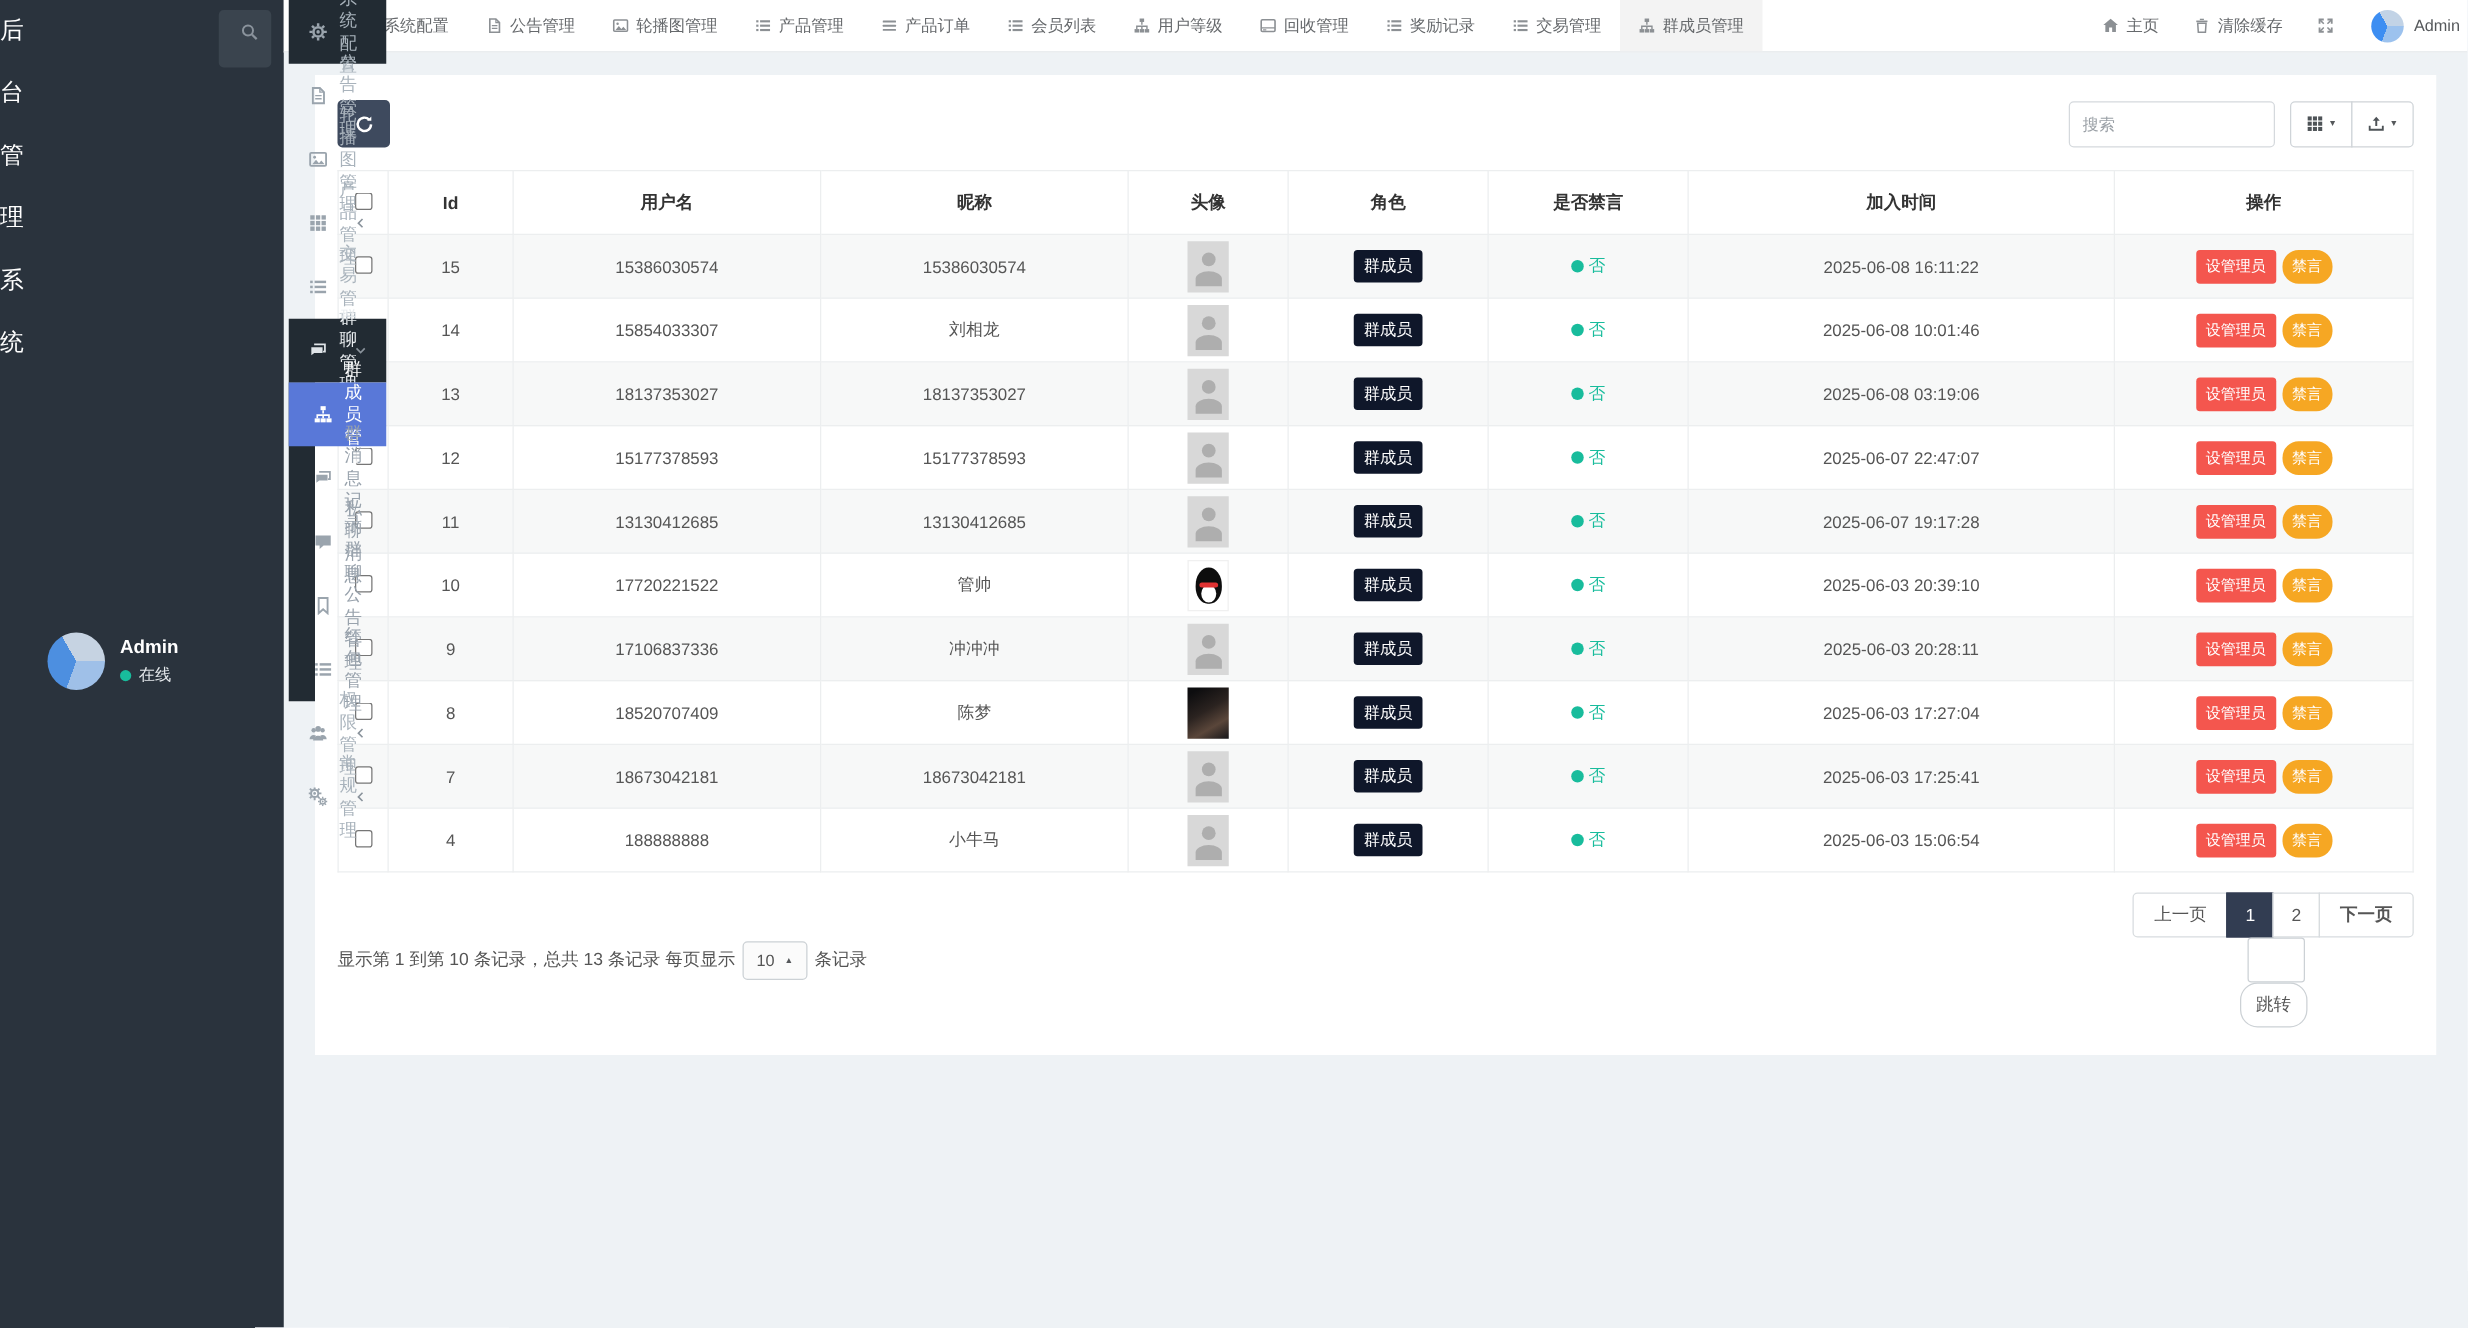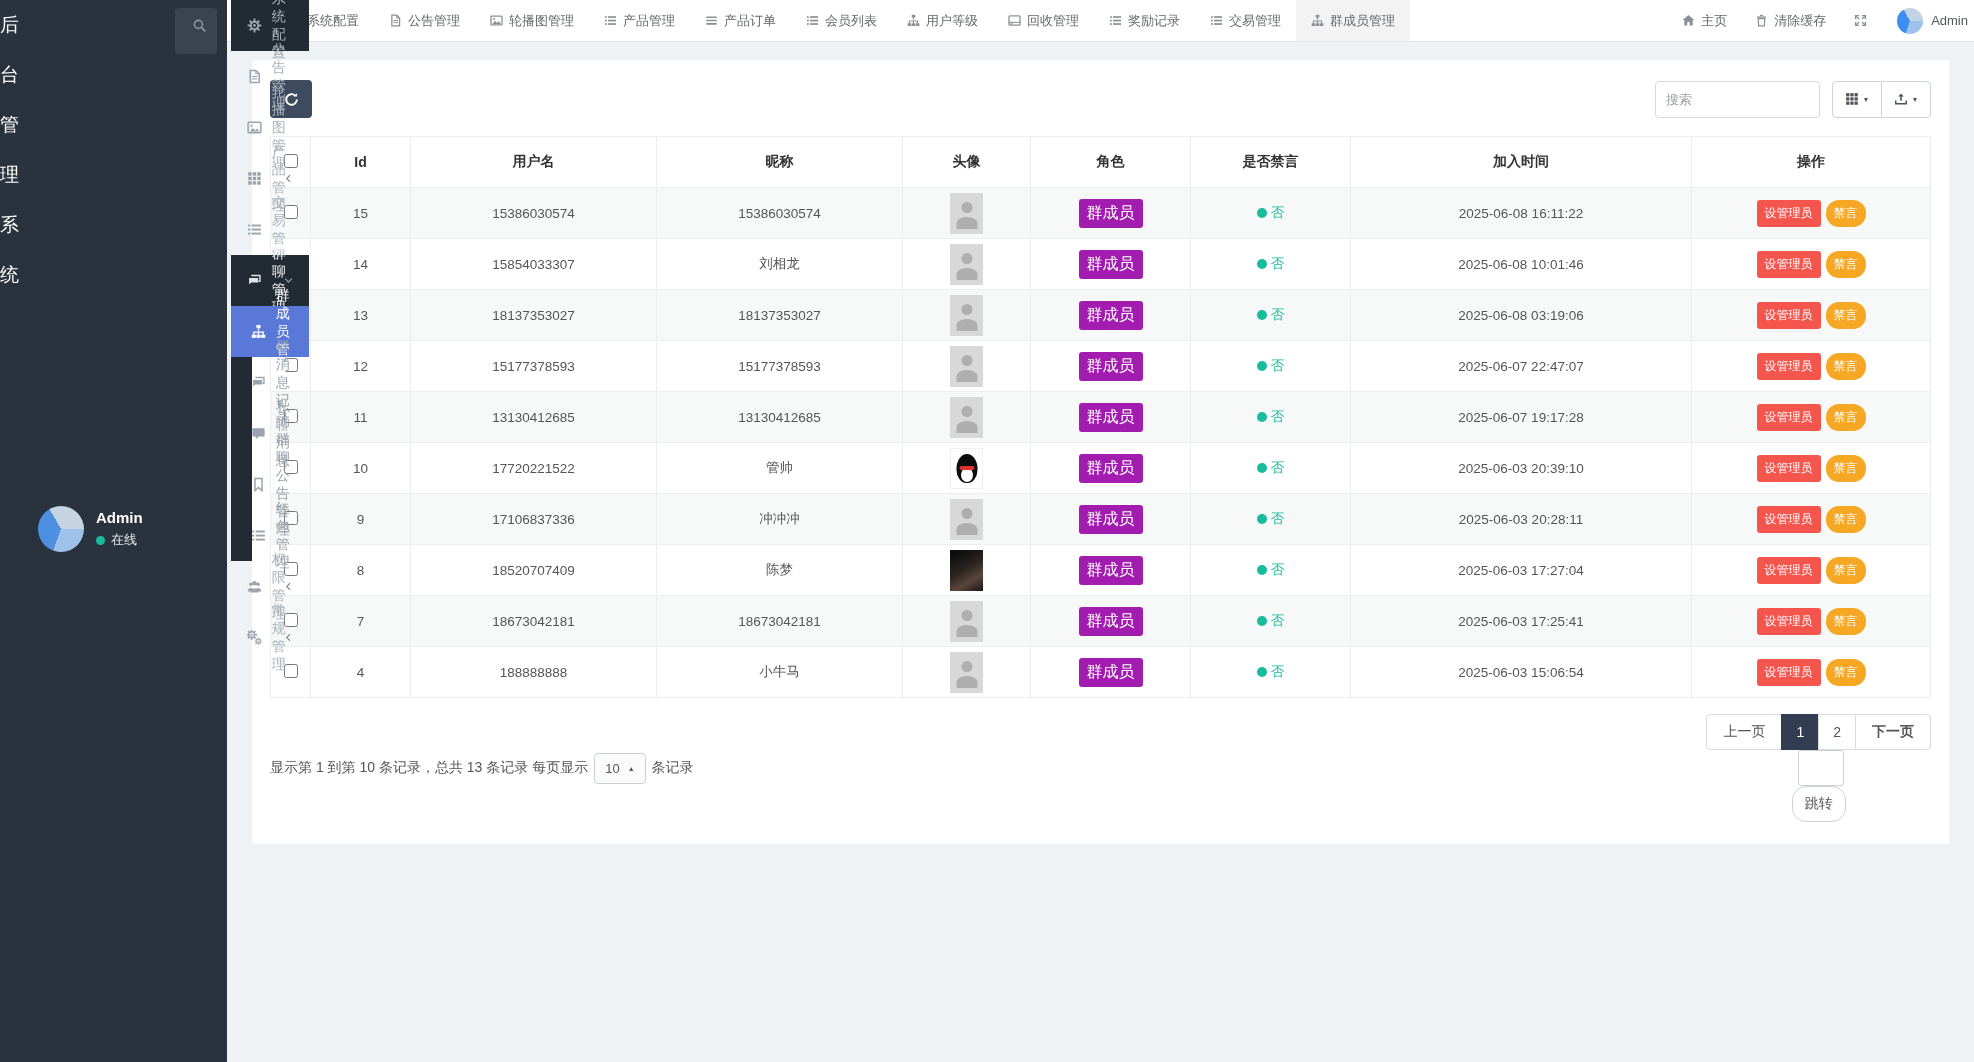--- a/index.html
+++ b/index.html
@@ -59,21 +59,21 @@
   .tool-btn:last-child { border-radius:0 4px 4px 0; margin-left:-1px; }
   .caret { font-size:7px; color:#55585b; }
 
   
   table { width:100%; border-collapse:collapse; table-layout:fixed; }
   th,td { border:1px solid #eceeef; text-align:center; vertical-align:middle; height:51px; }
   th { font-size:14px; color:#333; font-weight:bold; background:#fff; }
   td { font-size:13.5px; color:#555; }
   tbody tr:nth-child(odd) { background:#f7f8f8; }
   input[type=checkbox] { width:14px; height:14px; cursor:pointer; }
-  .badge-role { display:inline-block; background:#a21caf; color:#fff; font-size:16px; padding:4px 8px; border-radius:3px; }
+  .badge-role { display:inline-block; background:#0f172a; color:#fff; font-size:13px; padding:4px 8px; border-radius:3px; }
   .mute { color:#18bc9c; font-size:13.5px; display:inline-flex; align-items:center; }
   .mute .dot { width:10px; height:10px; margin-right:4px; }
   .btn-red { background:#f4564e; color:#fff; border:none; border-radius:3px; font-size:12px; padding:5px 8px; cursor:pointer; }
   .btn-orange { background:#f6a723; color:#fff; border:none; border-radius:13px; font-size:12px; padding:5px 8px; margin-left:5px; cursor:pointer; }
   .avatar-ph { width:33px; height:41px; background:#d8d8d8; display:inline-block; position:relative; overflow:hidden; vertical-align:middle; }
   .avatar-ph::before { content:''; position:absolute; top:9px; left:50%; transform:translateX(-50%); width:11px; height:11px; border-radius:50%; background:#aeaeae; }
   .avatar-ph::after { content:''; position:absolute; bottom:5px; left:50%; transform:translateX(-50%); width:21px; height:12px; border-radius:50% 50% 0 0; background:#aeaeae; }
   .avatar-qq { width:33px; height:41px; background:#fff; border:1px solid #f0f0f0; display:inline-block; position:relative; vertical-align:middle; }
   .avatar-qq i { position:absolute; left:50%; transform:translateX(-50%); }
   .qq-body { width:21px; height:29px; background:#0d0d0d; border-radius:50% 50% 46% 46%; top:5px; }

